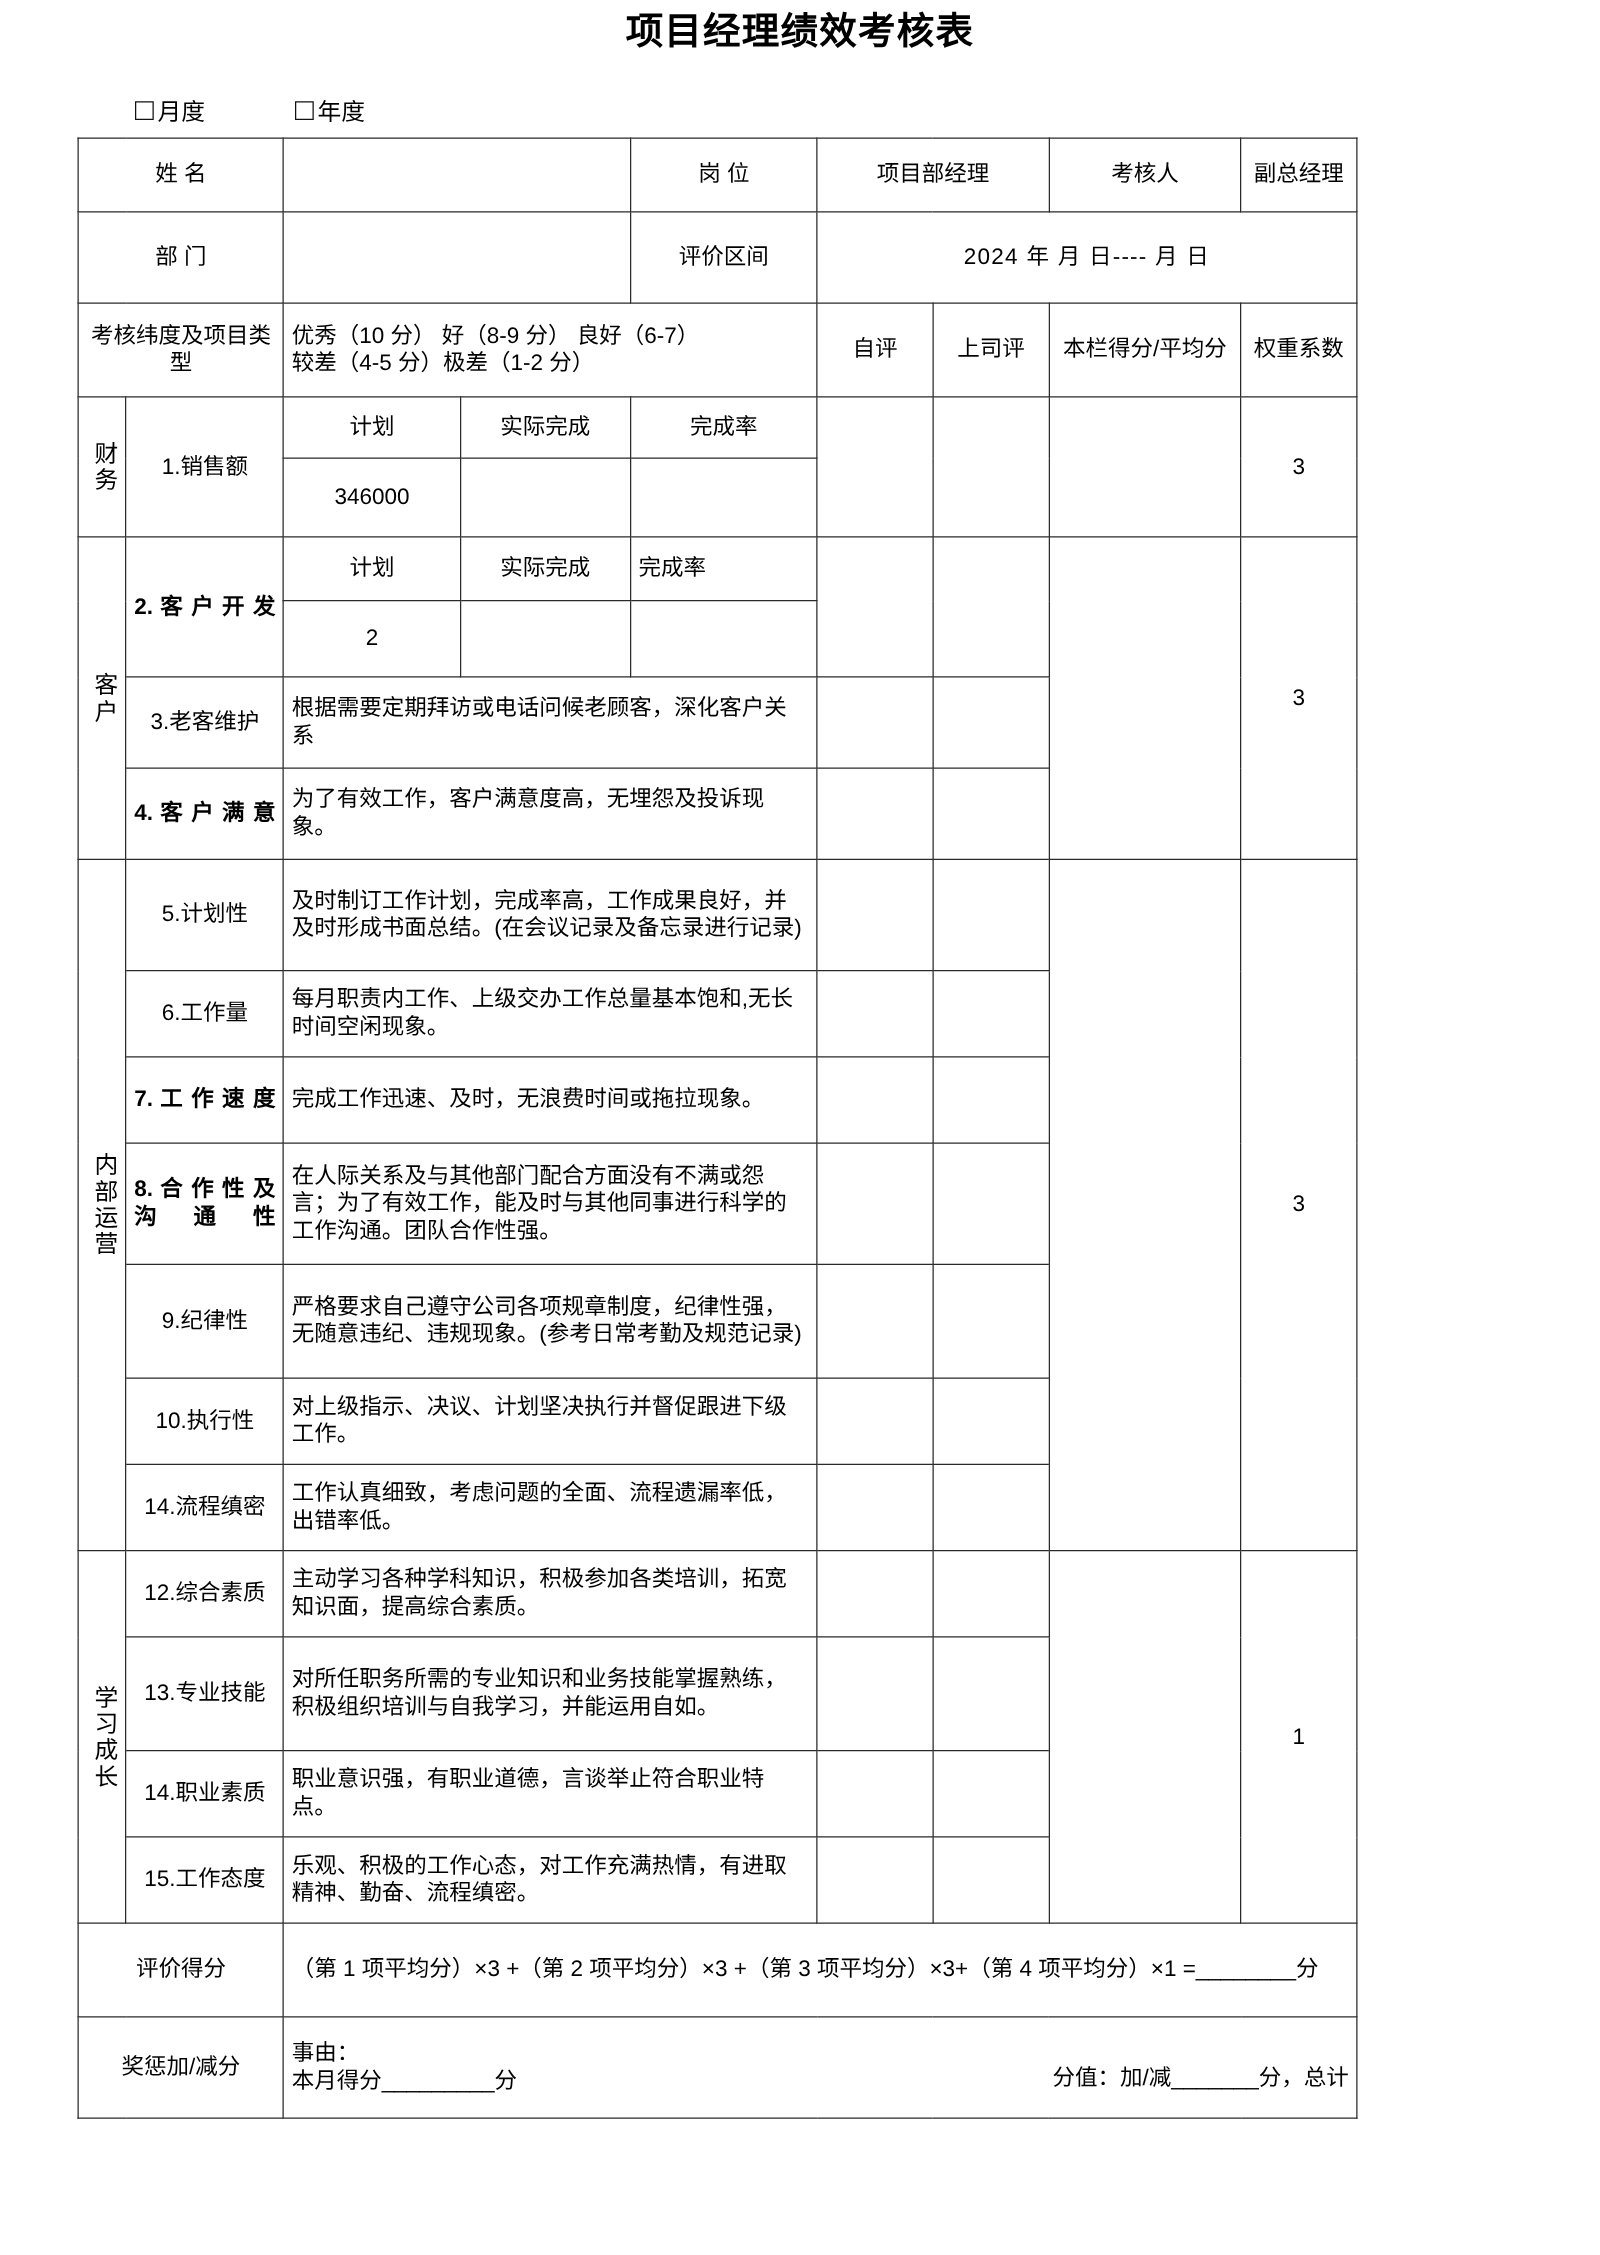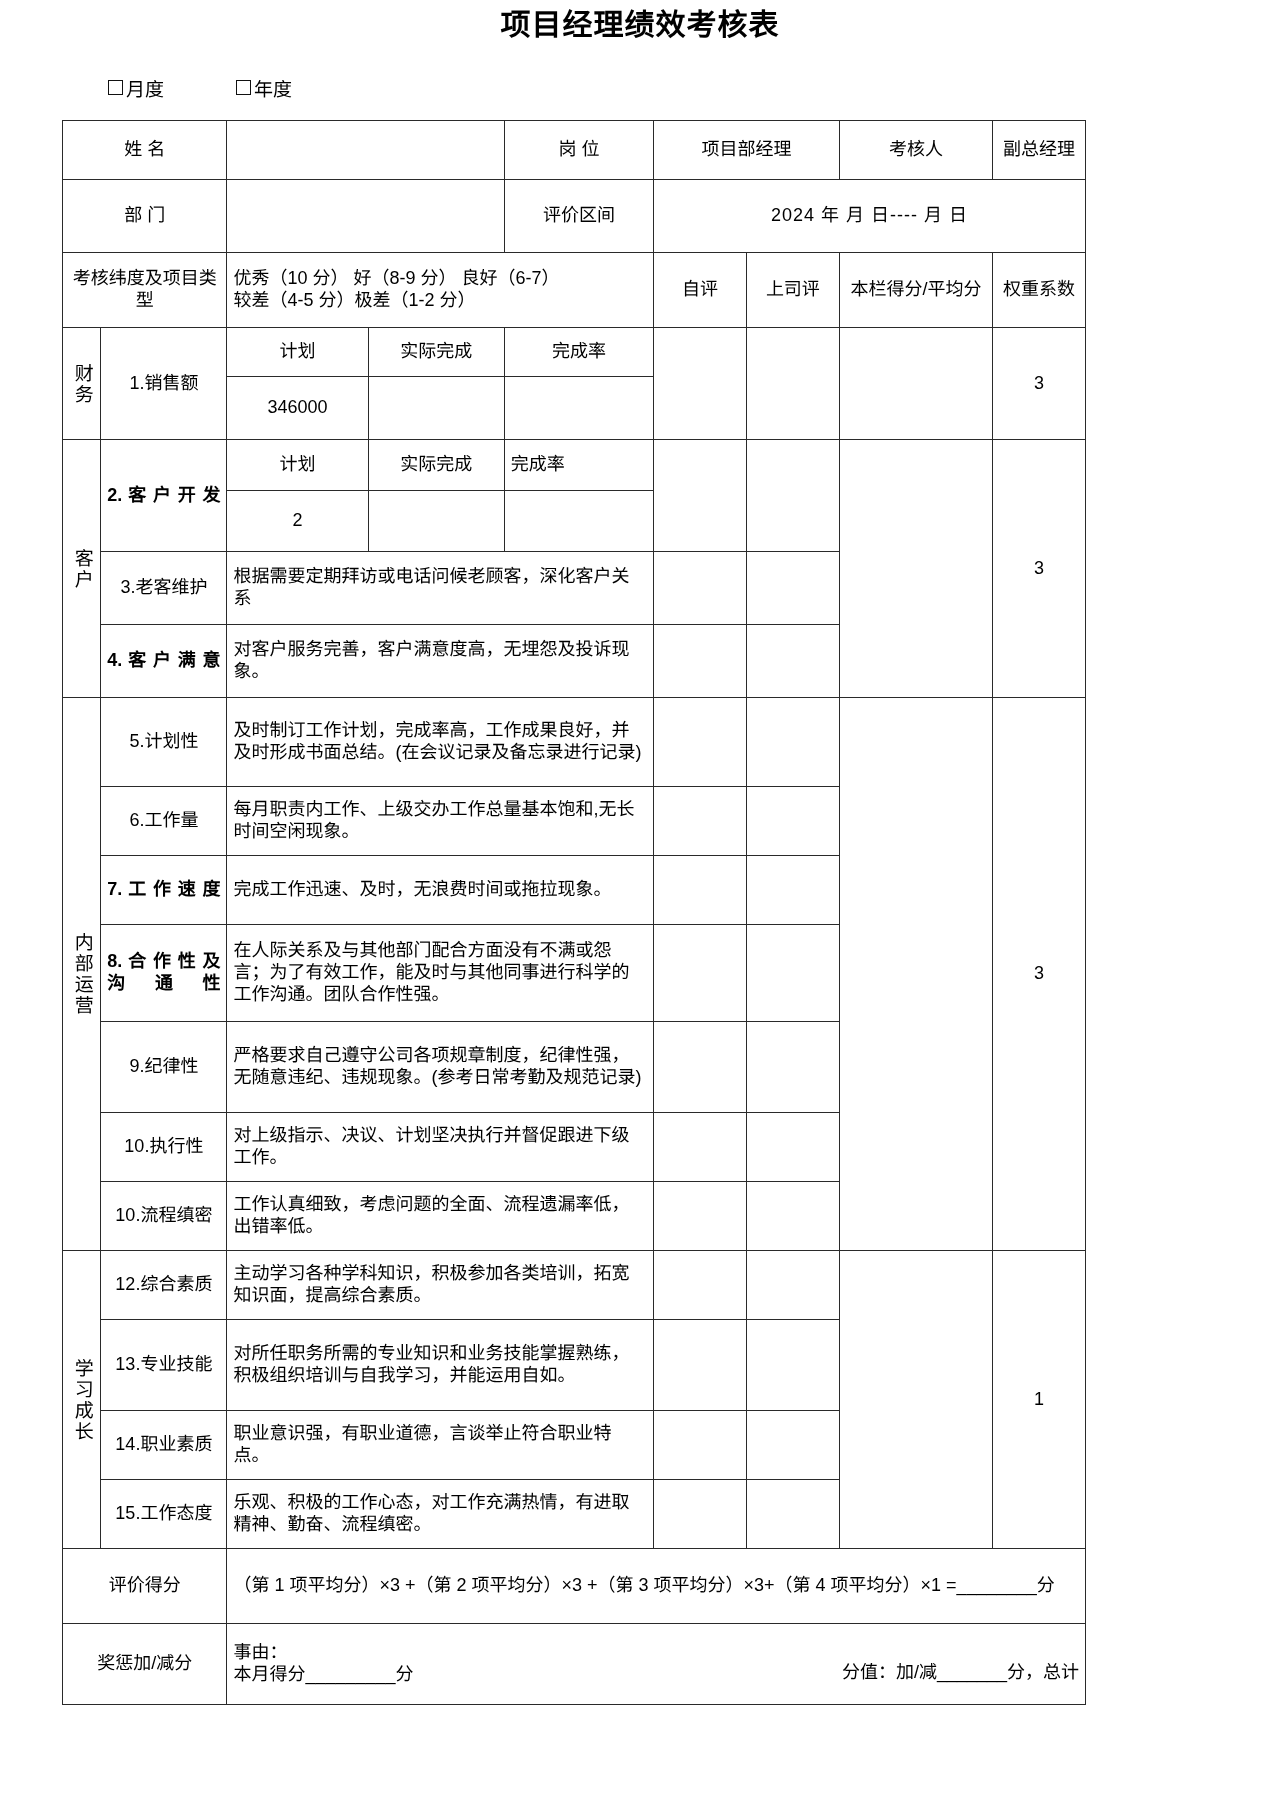--- a/index.html
+++ b/index.html
@@ -22,21 +22,21 @@
   }
   .title {
     text-align: center;
     font-size: 30px;
     font-weight: 700;
     letter-spacing: 1px;
     padding-bottom: 0;
     font-family: "Liberation Sans", "DejaVu Sans", sans-serif;
   }
   .checkline {
-    margin: 30px 0 19px 108px;
+    margin: 30px 0 8px 108px;
     font-size: 19px;
     font-family: Liberation Serif, serif;
     display: flex;
     align-items: center;
     gap: 0px;
   }
   .chk {
     display: inline-flex;
     align-items: center;
     white-space: nowrap;
@@ -209,21 +209,21 @@
         <td></td>
       </tr>
       <tr>
         <td class="ctr itemlbl" style="height:62px">3.老客维护</td>
         <td class="desc" colspan="3">根据需要定期拜访或电话问候老顾客，深化客户关系</td>
         <td></td>
         <td></td>
       </tr>
       <tr>
         <td class="ctr itemlbl spread" style="height:62px">4. 客 户 满 意</td>
-        <td class="desc" colspan="3">对客户服务完善，客户满意度高，无埋怨及投诉现象。</td>
+        <td class="desc" colspan="3">为了有效工作，客户满意度高，无埋怨及投诉现象。</td>
         <td></td>
         <td></td>
       </tr>
 
       <tr>
         <td class="ctr" rowspan="7">
           <div class="vertwrap">
               <span class="vert">内部运营</span>
             </div>
         </td>
@@ -258,21 +258,21 @@
         <td></td>
         <td></td>
       </tr>
       <tr>
         <td class="ctr itemlbl" style="height:58px">10.执行性</td>
         <td class="desc" colspan="3">对上级指示、决议、计划坚决执行并督促跟进下级工作。</td>
         <td></td>
         <td></td>
       </tr>
       <tr>
-        <td class="ctr itemlbl" style="height:58px">10.流程缜密</td>
+        <td class="ctr itemlbl" style="height:58px">14.流程缜密</td>
         <td class="desc" colspan="3">工作认真细致，考虑问题的全面、流程遗漏率低，出错率低。</td>
         <td></td>
         <td></td>
       </tr>
 
       <tr>
         <td class="ctr" rowspan="4">
           <div class="vertwrap">
               <span class="vert">学习成长</span>
             </div>

